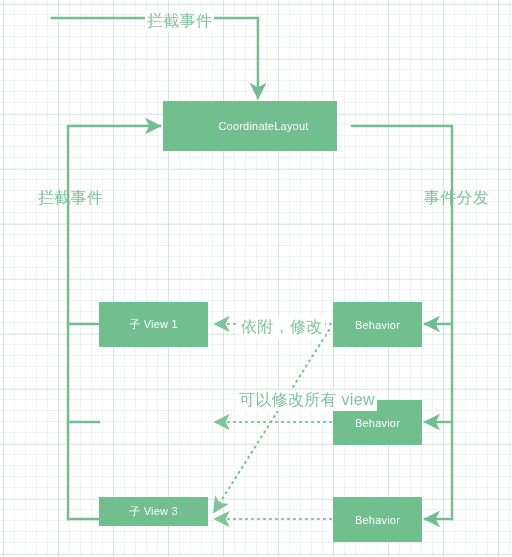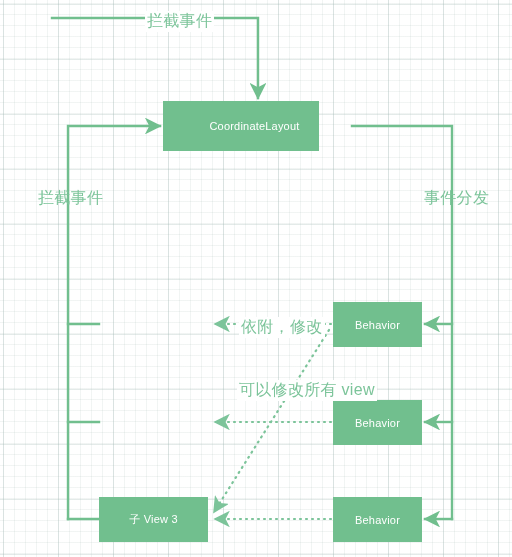--- a/index.html
+++ b/index.html
@@ -79,45 +79,48 @@
     <g fill="none" stroke="#7cc49a" stroke-width="2.2" stroke-linecap="round" stroke-dasharray="1 5">
 
       <path d="M 331 324 L 215 324" marker-end="url(#arrowDot)"></path>
       <path d="M 331 422 L 215 422" marker-end="url(#arrowDot)"></path>
       <path d="M 331 519 L 215 519" marker-end="url(#arrowDot)"></path>
 
       <path d="M 329 330 L 214 512" marker-end="url(#arrowDot)"></path>
     </g>
   </svg>
 
-  <div class="node" style="left:163px;top:101px;width:156px;height:50px;padding-left:27px;">
+  <div class="node" style="left:163px;top:101px;width:174px;height:50px;padding-left:27px;">
     <span>CoordinateLayout</span>
   </div>
 
+  <div class="node" style="left:99px;top:302px;width:109px;height:45px;">
+    <span>子 View 1</span>
+  </div>
 
   <div class="node" style="left:333px;top:302px;width:89px;height:45px;">
     <span>Behavior</span>
   </div>
 
 
   <div class="node" style="left:333px;top:400px;width:89px;height:45px;">
     <span>Behavior</span>
   </div>
 
-  <div class="node" style="left:99px;top:497px;width:109px;height:45px;">
+  <div class="node" style="left:99px;top:497px;width:109px;height:29px;">
     <span>子 View 3</span>
   </div>
 
   <div class="node" style="left:333px;top:497px;width:89px;height:45px;">
     <span>Behavior</span>
   </div>
 
   <div class="edge-label boxed" style="left:145px;top:11px;">拦截事件</div>
 
   <div class="edge-label" style="left:38px;top:188px;">拦截事件</div>
 
   <div class="edge-label" style="left:424px;top:188px;">事件分发</div>
 
   <div class="edge-label boxed" style="left:239px;top:317px;">依附，修改</div>
 
-  <div class="edge-label boxed" style="left:237px;top:380px;">可以修改所有 view</div>
+  <div class="edge-label boxed" style="left:237px;top:390px;">可以修改所有 view</div>
 
 </div>
 
 </body></html>

